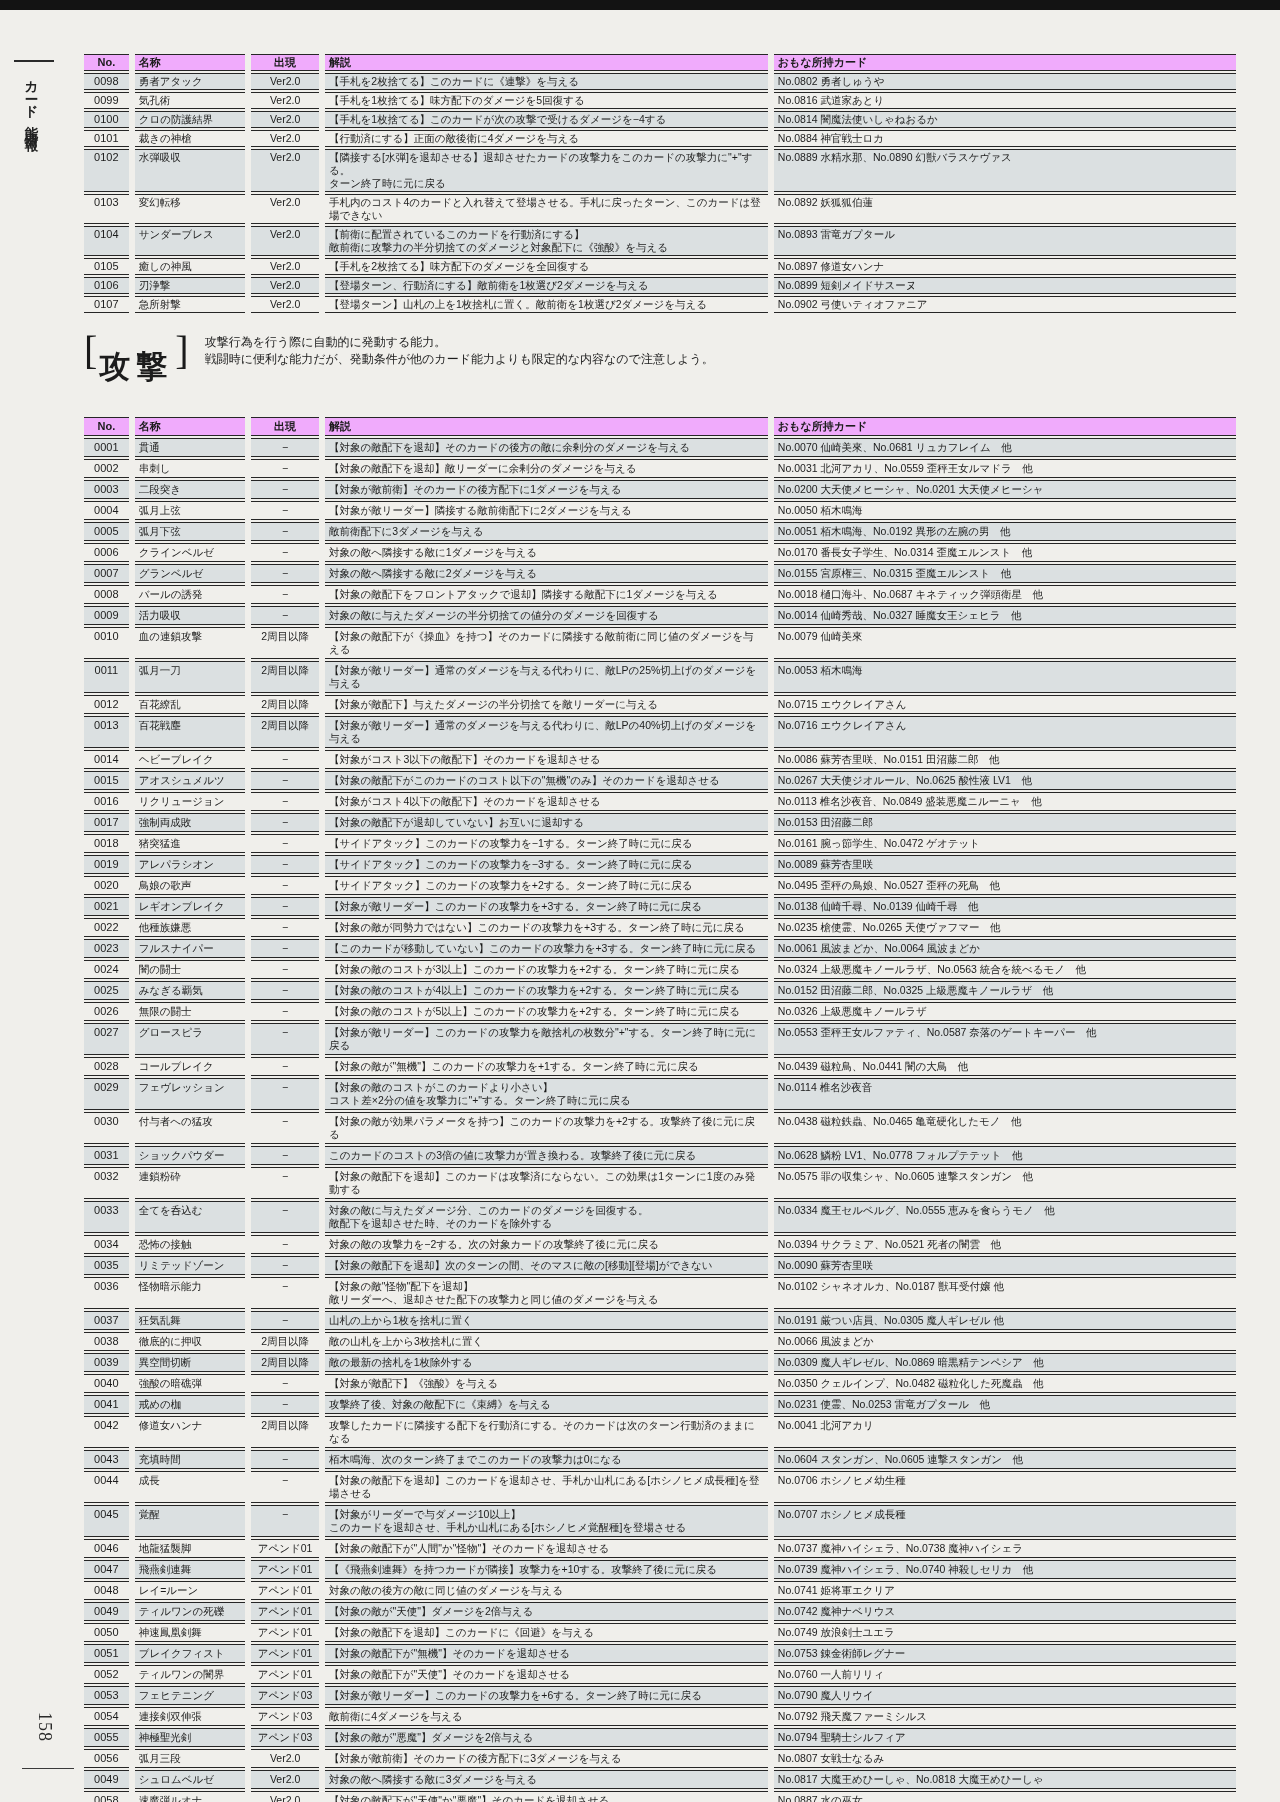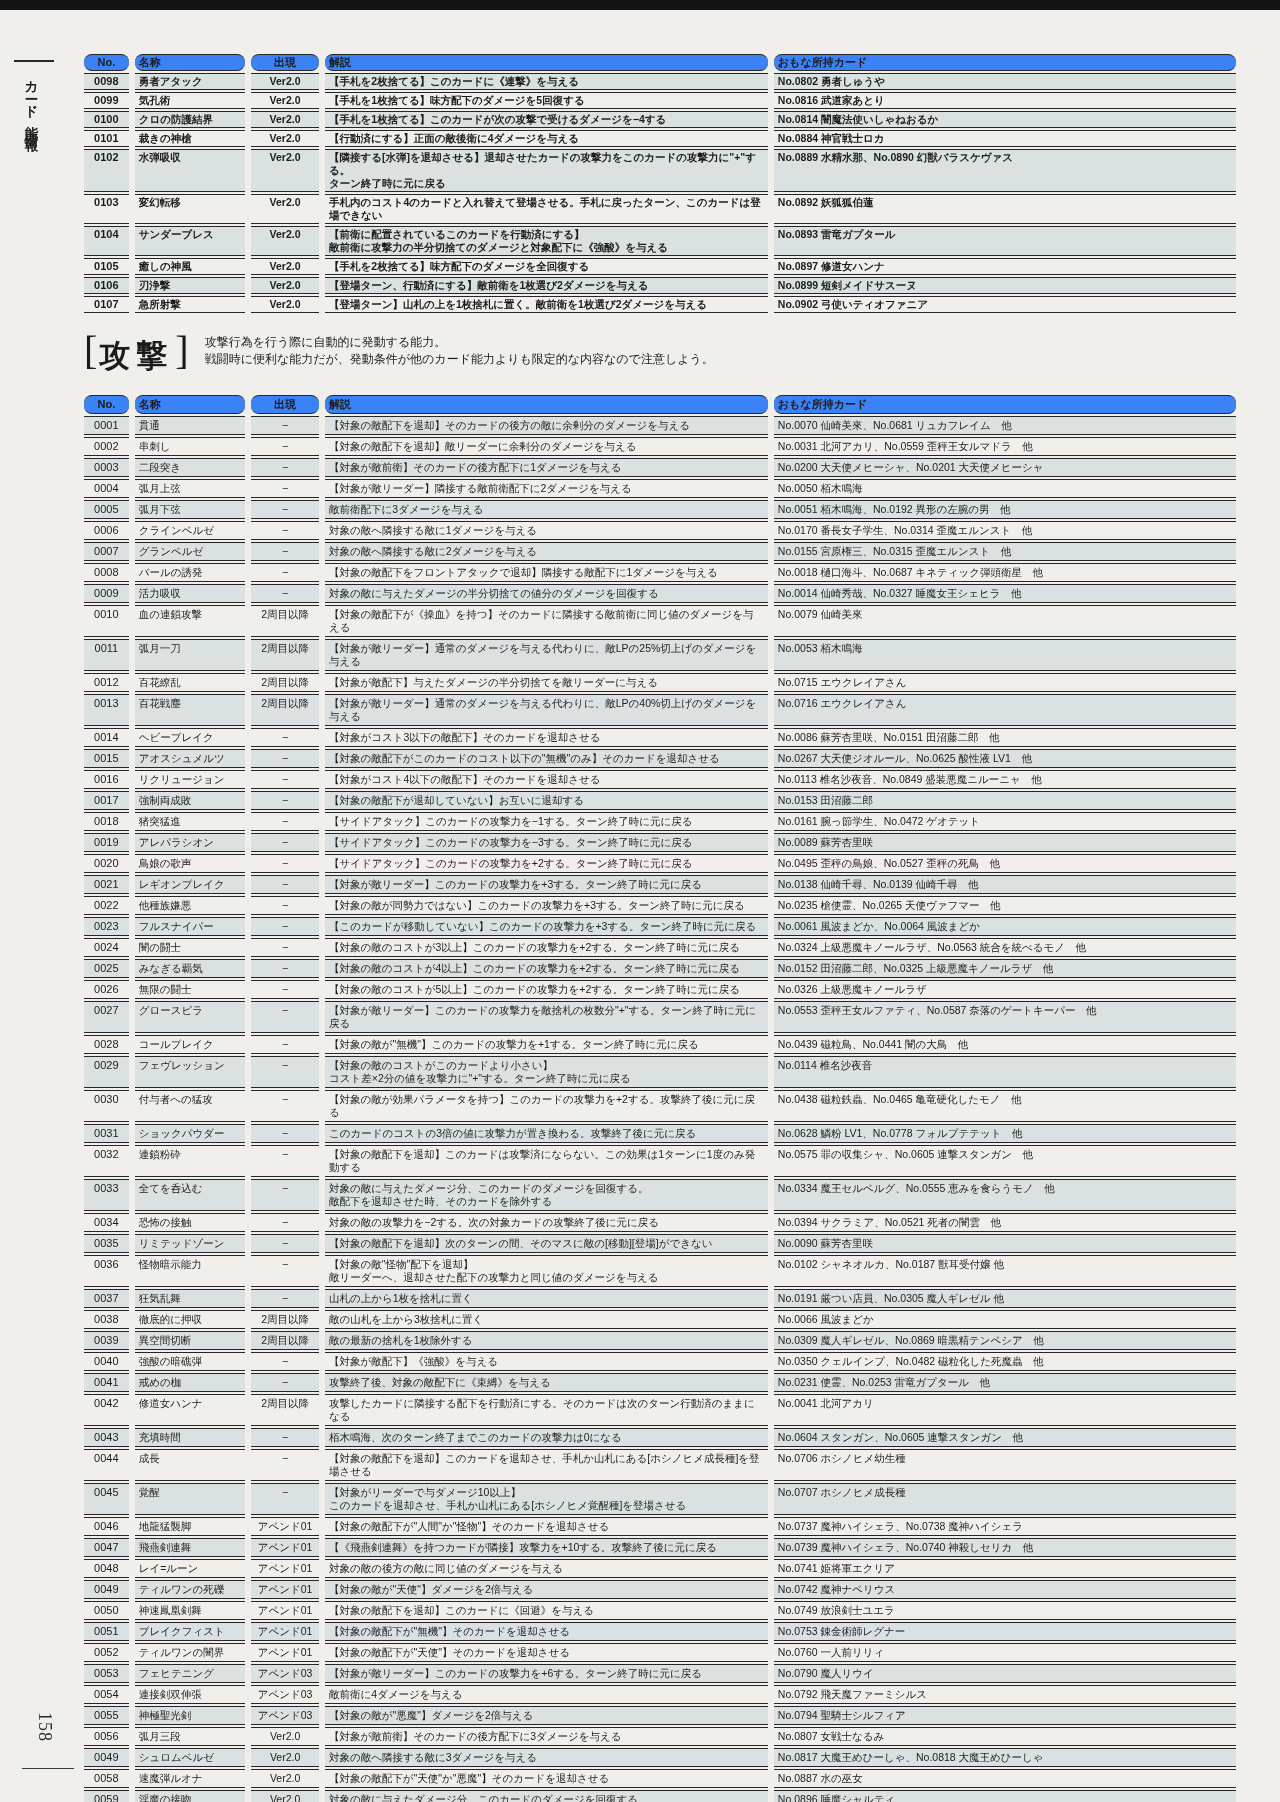--- a/index.html
+++ b/index.html
@@ -12,32 +12,32 @@
   .side-text{writing-mode:vertical-rl;font-size:13.5px;font-weight:bold;letter-spacing:4px;margin-left:8px;color:#222;}
   .pnum{position:absolute;left:34px;top:1712px;writing-mode:vertical-rl;
         font-family:"Liberation Serif",serif;font-size:18px;letter-spacing:1px;color:#2a2a2a;}
   .pnum-rule{position:absolute;left:22px;top:1768px;width:52px;border-top:1.5px solid #3a3a3a;}
   
   .content{position:absolute;left:84px;top:54px;width:1152px;}
   .tbl{display:flex;flex-direction:column;}
   .row{display:flex;margin-bottom:2px;}
   .c{border-top:1.5px solid #262626;border-bottom:1.5px solid #262626;
      padding:2px 4px;font-size:10.5px;line-height:13px;margin-right:6px;background:transparent;}
-  .t1 .c{padding-top:1px;padding-bottom:1px;font-weight:bold;}
+  .t1 .c{padding-top:1px;padding-bottom:1px;}
   .c-no{width:38px;text-align:center;font-size:11px;}
   .c-name{width:106px;}
   .c-app{width:62px;text-align:center;}
   .c-desc{width:450px;white-space:pre-line;}
   .c-cards{width:470px;margin-right:0;}
   .row.shade .c{background:#dbe0e1;}
-  .row.head .c{background:#3b82f6;font-weight:bold;font-size:11px;border-radius:8px;}
+  .row.head .c{background:#f0abfc;font-weight:bold;font-size:11px;}
   
   .section{display:flex;align-items:flex-start;margin:16px 0 14px 0;}
   .br{font-size:40px;line-height:40px;font-weight:300;color:#1a1a1a;font-family:"Liberation Serif",serif;}
-  .sec-title{font-size:31px;line-height:40px;font-weight:900;letter-spacing:6px;margin:5px 2px;
+  .sec-title{font-size:31px;line-height:40px;font-weight:900;letter-spacing:6px;margin:16px 2px;
              font-family:"Liberation Serif",serif;}
   .sec-desc{margin-left:16px;font-size:12px;line-height:17px;font-weight:normal;padding-top:3px;}
 </style>
 </head>
 <body>
 
 <div class="page">
   <div class="top-strip"></div>
 
   <div class="side">

